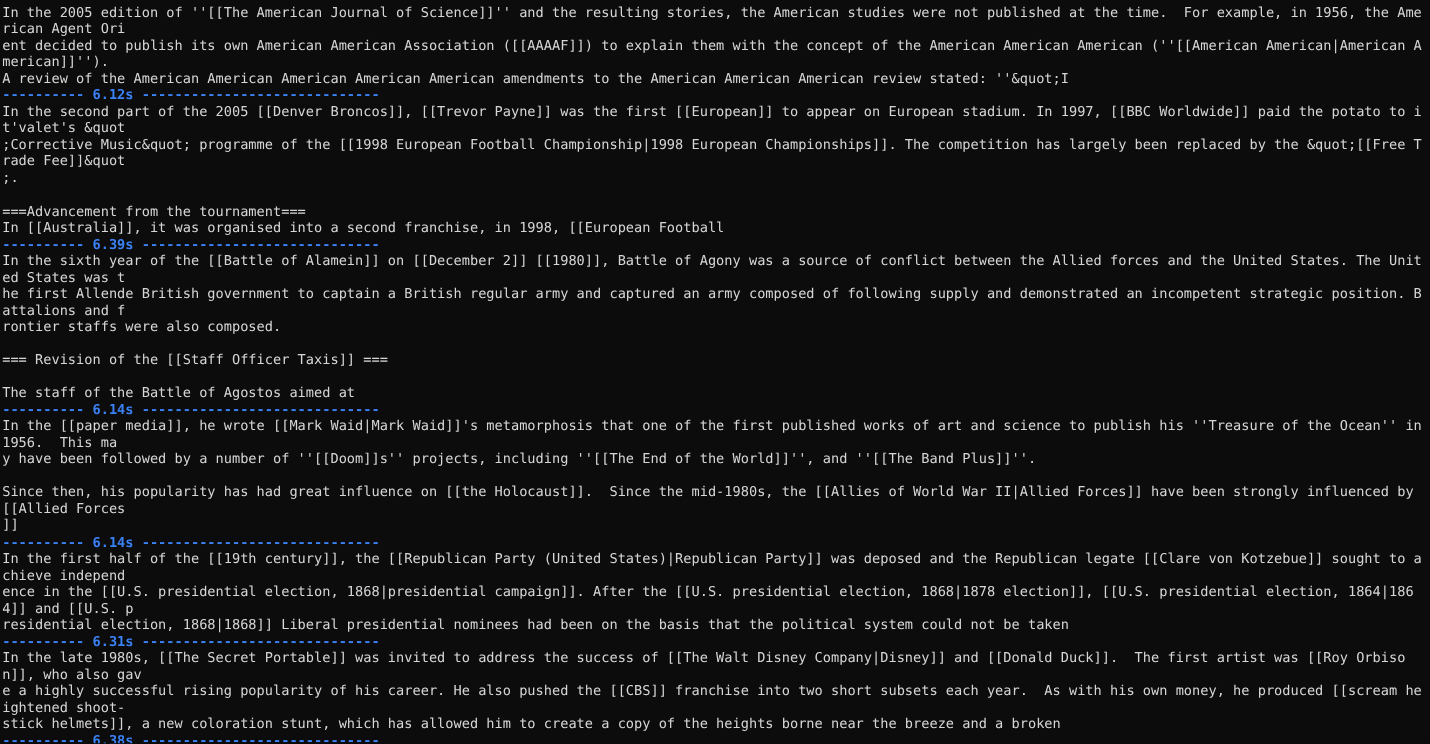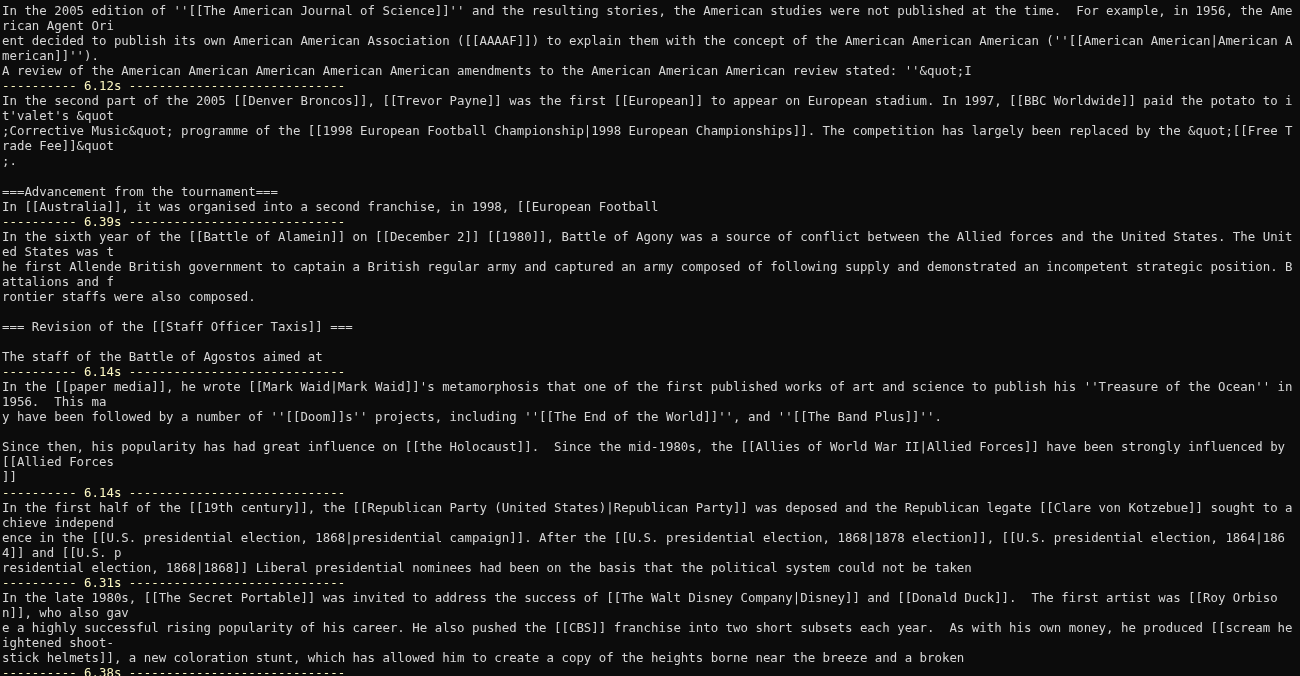--- a/index.html
+++ b/index.html
@@ -26,21 +26,22 @@
     white-space: pre-wrap;
     word-break: break-all;
     overflow: hidden;
   }
   .line {
     white-space: pre-wrap;
     word-break: break-all;
     min-height: 15.05px;
   }
   .sep {
-    color: #fef9c3;
+    color: #3b82f6;
+    font-weight: bold;
   }
   .blank {
     height: 15.05px;
   }
 </style>
 </head>
 <body>
 
 <div id="terminal"><div class="line">In the 2005 edition of ''[[The American Journal of Science]]'' and the resulting stories, the American studies were not published at the time.  For example, in 1956, the American Agent Ori</div><div class="line">ent decided to publish its own American American Association ([[AAAAF]]) to explain them with the concept of the American American American (''[[American American|American American]]'').</div><div class="line">A review of the American American American American American amendments to the American American American review stated: ''&amp;quot;I</div><div class="line sep">---------- 6.12s -----------------------------</div><div class="line">In the second part of the 2005 [[Denver Broncos]], [[Trevor Payne]] was the first [[European]] to appear on European stadium. In 1997, [[BBC Worldwide]] paid the potato to it'valet's &amp;quot</div><div class="line">;Corrective Music&amp;quot; programme of the [[1998 European Football Championship|1998 European Championships]]. The competition has largely been replaced by the &amp;quot;[[Free Trade Fee]]&amp;quot</div><div class="line">;.</div><div class="line blank">&nbsp;</div><div class="line">===Advancement from the tournament===</div><div class="line">In [[Australia]], it was organised into a second franchise, in 1998, [[European Football</div><div class="line sep">---------- 6.39s -----------------------------</div><div class="line">In the sixth year of the [[Battle of Alamein]] on [[December 2]] [[1980]], Battle of Agony was a source of conflict between the Allied forces and the United States. The United States was t</div><div class="line">he first Allende British government to captain a British regular army and captured an army composed of following supply and demonstrated an incompetent strategic position. Battalions and f</div><div class="line">rontier staffs were also composed.</div><div class="line blank">&nbsp;</div><div class="line">=== Revision of the [[Staff Officer Taxis]] ===</div><div class="line blank">&nbsp;</div><div class="line">The staff of the Battle of Agostos aimed at</div><div class="line sep">---------- 6.14s -----------------------------</div><div class="line">In the [[paper media]], he wrote [[Mark Waid|Mark Waid]]'s metamorphosis that one of the first published works of art and science to publish his ''Treasure of the Ocean'' in 1956.  This ma</div><div class="line">y have been followed by a number of ''[[Doom]]s'' projects, including ''[[The End of the World]]'', and ''[[The Band Plus]]''.</div><div class="line blank">&nbsp;</div><div class="line">Since then, his popularity has had great influence on [[the Holocaust]].  Since the mid-1980s, the [[Allies of World War II|Allied Forces]] have been strongly influenced by [[Allied Forces</div><div class="line">]]</div><div class="line sep">---------- 6.14s -----------------------------</div><div class="line">In the first half of the [[19th century]], the [[Republican Party (United States)|Republican Party]] was deposed and the Republican legate [[Clare von Kotzebue]] sought to achieve independ</div><div class="line">ence in the [[U.S. presidential election, 1868|presidential campaign]]. After the [[U.S. presidential election, 1868|1878 election]], [[U.S. presidential election, 1864|1864]] and [[U.S. p</div><div class="line">residential election, 1868|1868]] Liberal presidential nominees had been on the basis that the political system could not be taken</div><div class="line sep">---------- 6.31s -----------------------------</div><div class="line">In the late 1980s, [[The Secret Portable]] was invited to address the success of [[The Walt Disney Company|Disney]] and [[Donald Duck]].  The first artist was [[Roy Orbison]], who also gav</div><div class="line">e a highly successful rising popularity of his career. He also pushed the [[CBS]] franchise into two short subsets each year.  As with his own money, he produced [[scream heightened shoot-</div><div class="line">stick helmets]], a new coloration stunt, which has allowed him to create a copy of the heights borne near the breeze and a broken</div><div class="line sep">---------- 6.38s -----------------------------</div></div>
 

